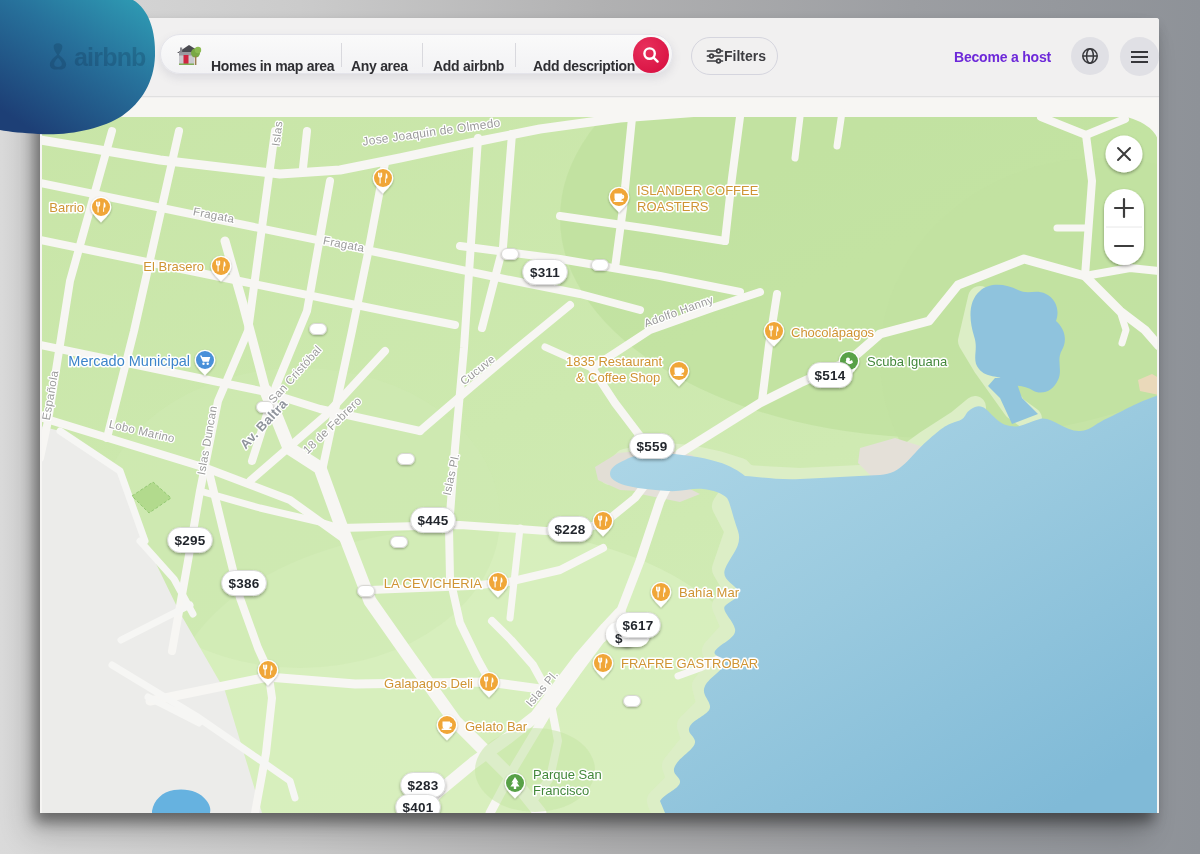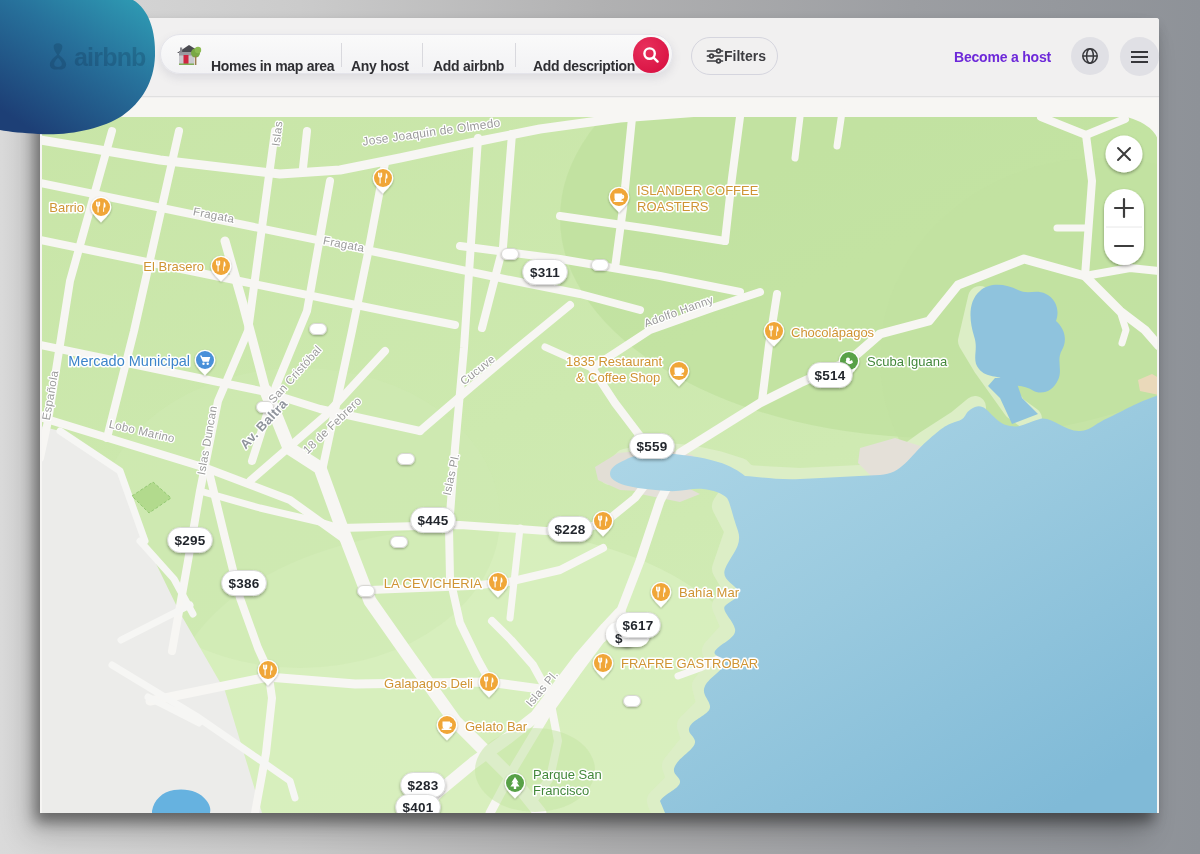--- a/index.html
+++ b/index.html
@@ -49,21 +49,21 @@
 <rect x="9.5" y="13" width="5" height="10" fill="#cf2440"></rect>
 <rect x="5" y="21.5" width="15" height="1.5" fill="#7fae56"></rect>
 <rect x="6" y="5.5" width="2.2" height="5" fill="#8a8a90"></rect>
 <circle cx="21.5" cy="11" r="4.5" fill="#79a844"></circle>
 <circle cx="24" cy="8" r="3.2" fill="#8cbb52"></circle>
 <rect x="20.8" y="14" width="1.6" height="9" fill="#9a7b4f"></rect>
 </g>
         </svg>
       <span class="ptxt" style="left:50px">Homes in map area</span>
       <div class="pdiv" style="left:180px"></div>
-      <span class="ptxt" style="left:190px">Any host</span>
+      <span class="ptxt" style="left:190px">Any area</span>
       <div class="pdiv" style="left:261px"></div>
       <span class="ptxt" style="left:272px">Add airbnb</span>
       <div class="pdiv" style="left:354px"></div>
       <span class="ptxt" style="left:372px">Add description</span>
       <div id="sbtn">
         <svg width="36" height="36" viewBox="0 0 36 36">
             <g fill="none" stroke="#fff" stroke-width="2.4" stroke-linecap="round">
               <circle cx="16.6" cy="16.6" r="5.2"></circle>
               <path d="M20.6 20.6 L24.6 24.6"></path>
             </g>

